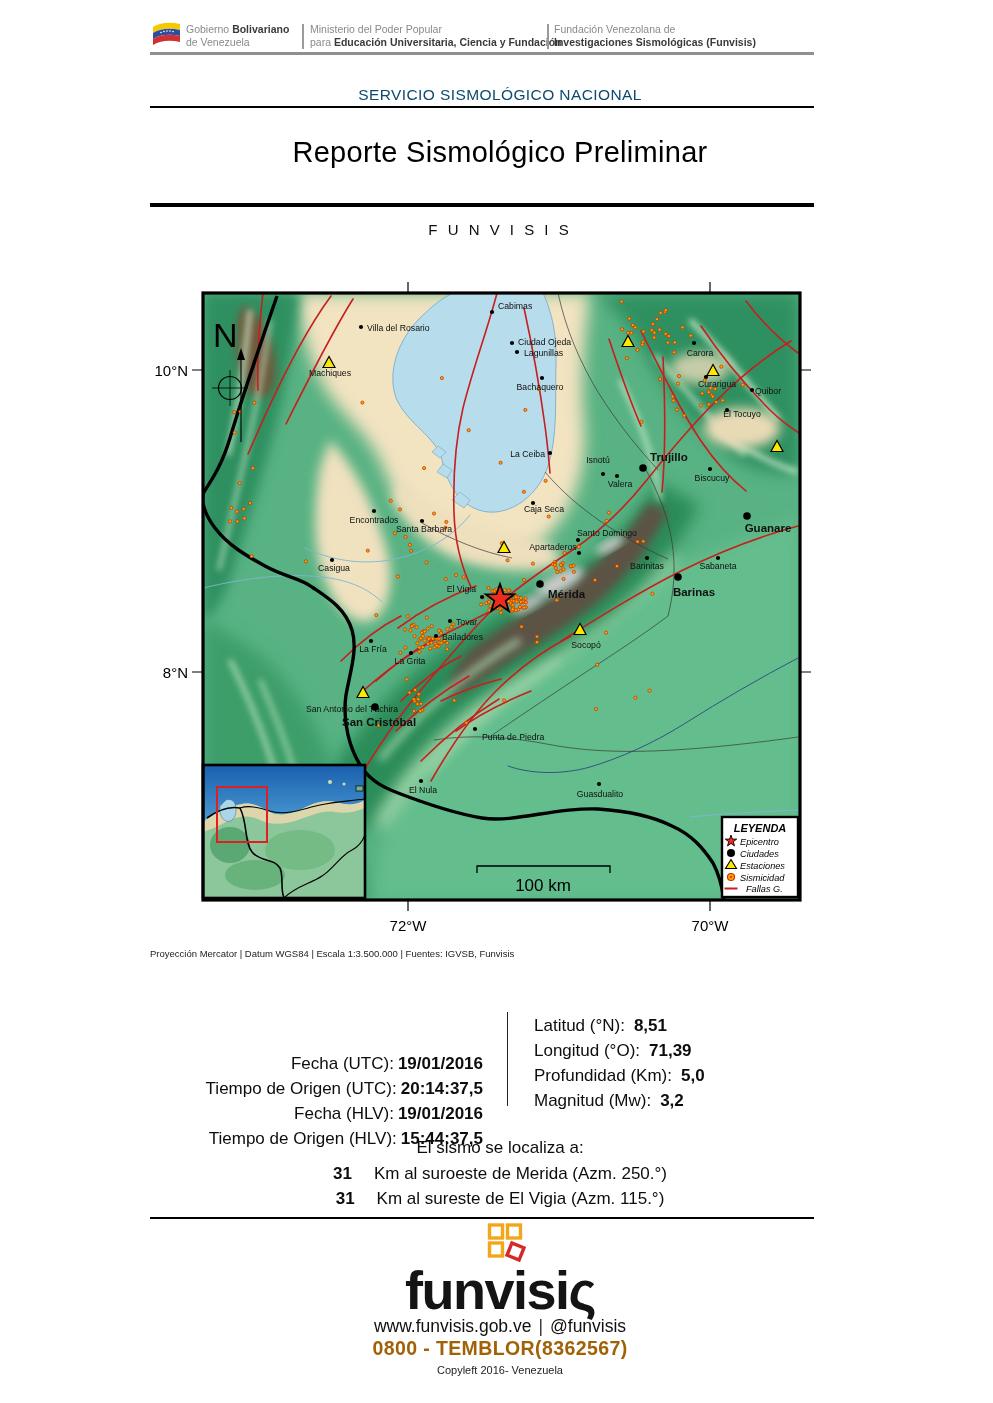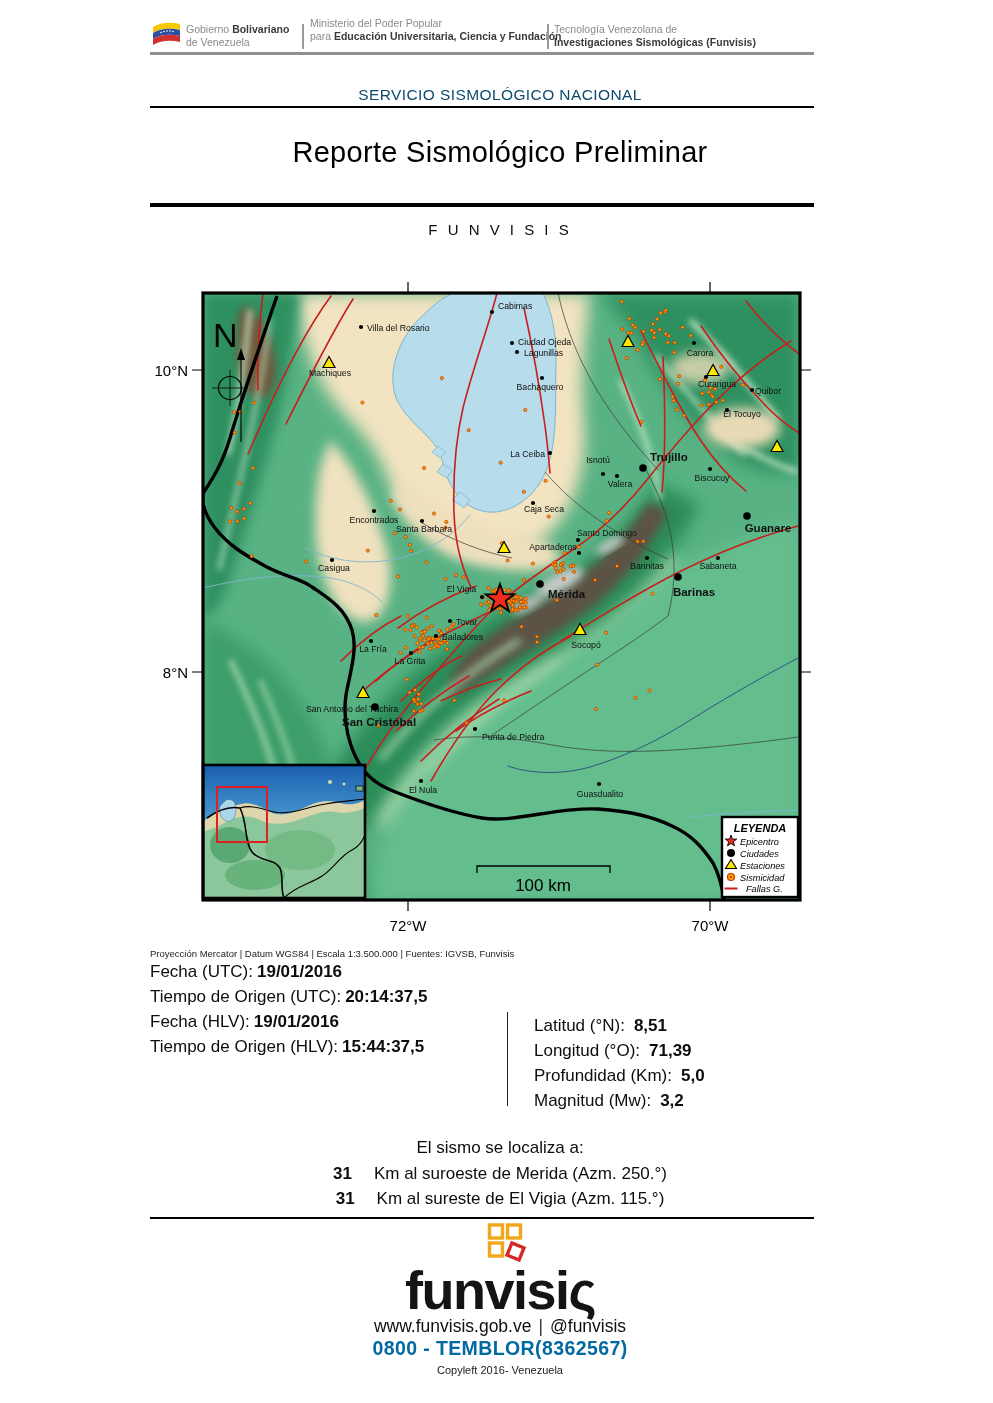--- a/index.html
+++ b/index.html
@@ -25,21 +25,21 @@
   .dcol b{margin-left:4px;}
   .dcol.right b{margin-left:9px;}
   .ddiv{position:absolute;left:507px;top:1012px;width:1.4px;height:94px;background:#222;}
   
   .loc{left:150px;top:1135px;width:700px;text-align:center;font-size:17px;line-height:25.5px;color:#0d0d0d;}
   .loc b{margin-right:22px;}
   
   .wordmark{left:150px;top:1259px;width:700px;text-align:center;font-size:54px;font-weight:bold;letter-spacing:-1.5px;color:#141414;}
   .www{left:150px;top:1316px;width:700px;text-align:center;font-size:17.5px;color:#101010;}
   .www .sep{padding:0 7px;color:#333;}
-  .phone{left:150px;top:1337px;width:700px;text-align:center;font-size:19.5px;font-weight:bold;letter-spacing:.4px;color:#0369a1;}
+  .phone{left:150px;top:1337px;width:700px;text-align:center;font-size:19.5px;font-weight:bold;letter-spacing:.4px;color:#a16207;}
   .copy{left:150px;top:1364px;width:700px;text-align:center;font-size:11px;color:#222;}
 </style>
 </head>
 <body>
 
 <div class="page">
 
   <div class="abs" style="left:151px;top:20px;width:31px;height:25px;">
     <svg width="31" height="25" viewBox="0 0 31 25">
       <path d="M2,7 C10,2 20,2 29,4 L29,10 C20,8 10,8 2,13 Z" fill="#f5c800"></path>
@@ -52,27 +52,27 @@
           <circle cx="19" cy="11" r="0.8"></circle>
           <circle cx="22" cy="11.5" r="0.8"></circle>
         </g>
     </svg>
   </div>
   <div class="abs h-txt" style="left:186px;top:23px;">
     <div><span>Gobierno </span><span class="h-b">Bolivariano</span></div>
     <div>de Venezuela</div>
   </div>
   <div class="vdiv" style="left:302px;top:24px;"></div>
-  <div class="abs h-txt" style="left:310px;top:17px;">
+  <div class="abs h-txt" style="left:310px;top:23px;">
     <div>Ministerio del Poder Popular</div>
     <div><span>para </span><span class="h-b">Educación Universitaria, Ciencia y Fundación</span></div>
   </div>
   <div class="vdiv" style="left:547px;top:24px;"></div>
   <div class="abs h-txt" style="left:554px;top:23px;">
-    <div>Tecnología Venezolana de</div>
+    <div>Fundación Venezolana de</div>
     <div class="h-b">Investigaciones Sismológicas (Funvisis)</div>
   </div>
   <div class="graybar"></div>
 
   <div class="abs servicio">SERVICIO SISMOLÓGICO NACIONAL</div>
   <div class="rule" style="left:150px;top:106px;width:700px;height:1.6px;"></div>
   <div class="abs report">Reporte Sismológico Preliminar</div>
   <div class="rule" style="left:150px;top:203px;width:700px;height:4px;"></div>
   <div class="abs orgcaps">F U N V I S I S</div>
 
@@ -607,21 +607,21 @@
     <rect x="203" y="293" width="597" height="607" fill="none" stroke="#000" stroke-width="3.2"></rect>
     <path d="M408,282 V293 M710,282 V293 M408,900 V911 M710,900 V911 M192,370 H203 M192,672 H203 M800,370 H811 M800,672 H811" stroke="#000" stroke-width="1.2"></path>
     <text x="188" y="376" text-anchor="end" font-size="15" fill="#000">10°N</text>
     <text x="188" y="678" text-anchor="end" font-size="15" fill="#000">8°N</text>
     <text x="408" y="931" text-anchor="middle" font-size="15" fill="#000">72°W</text>
     <text x="710" y="931" text-anchor="middle" font-size="15" fill="#000">70°W</text>
   </svg>
   </div>
   <div class="abs caption">Proyección Mercator | Datum WGS84 | Escala 1:3.500.000 | Fuentes: IGVSB, Funvisis</div>
 
-  <div class="dcol" style="left:150px;top:959px;width:333px;text-align:left;">
+  <div class="dcol" style="left:150px;top:1051px;width:333px;text-align:right;">
     <div><span>Fecha (UTC):</span><b>19/01/2016</b></div>
     <div><span>Tiempo de Origen (UTC):</span><b>20:14:37,5</b></div>
     <div><span>Fecha (HLV):</span><b>19/01/2016</b></div>
     <div><span>Tiempo de Origen (HLV):</span><b>15:44:37,5</b></div>
   </div>
   <div class="ddiv"></div>
   <div class="dcol right" style="left:534px;top:1013px;">
     <div><span>Latitud (°N):</span><b>8,51</b></div>
     <div><span>Longitud (°O):</span><b>71,39</b></div>
     <div><span>Profundidad (Km):</span><b>5,0</b></div>

